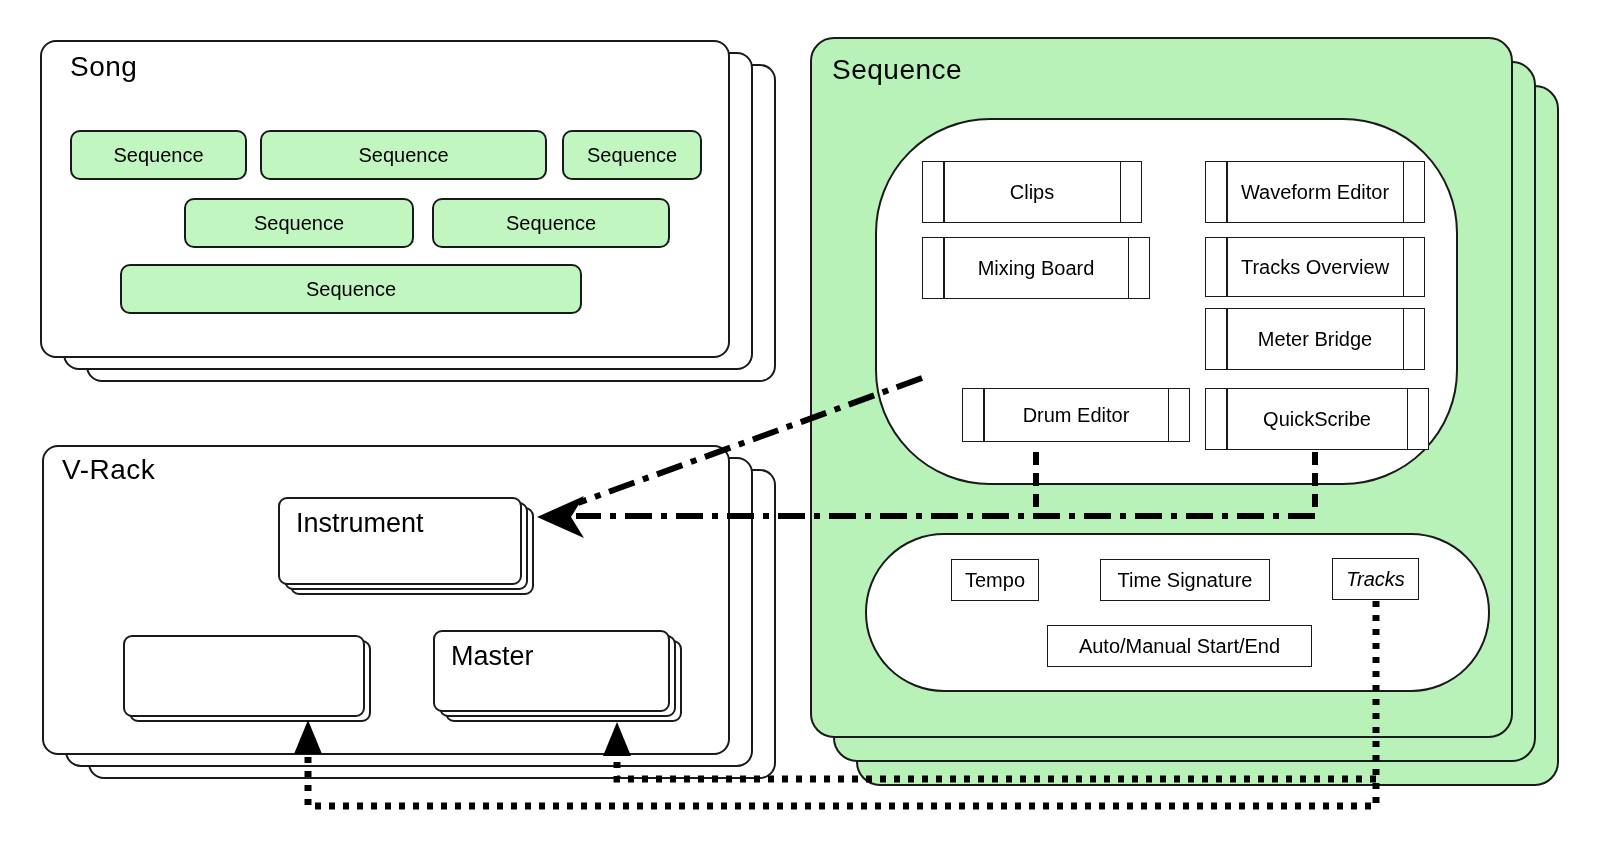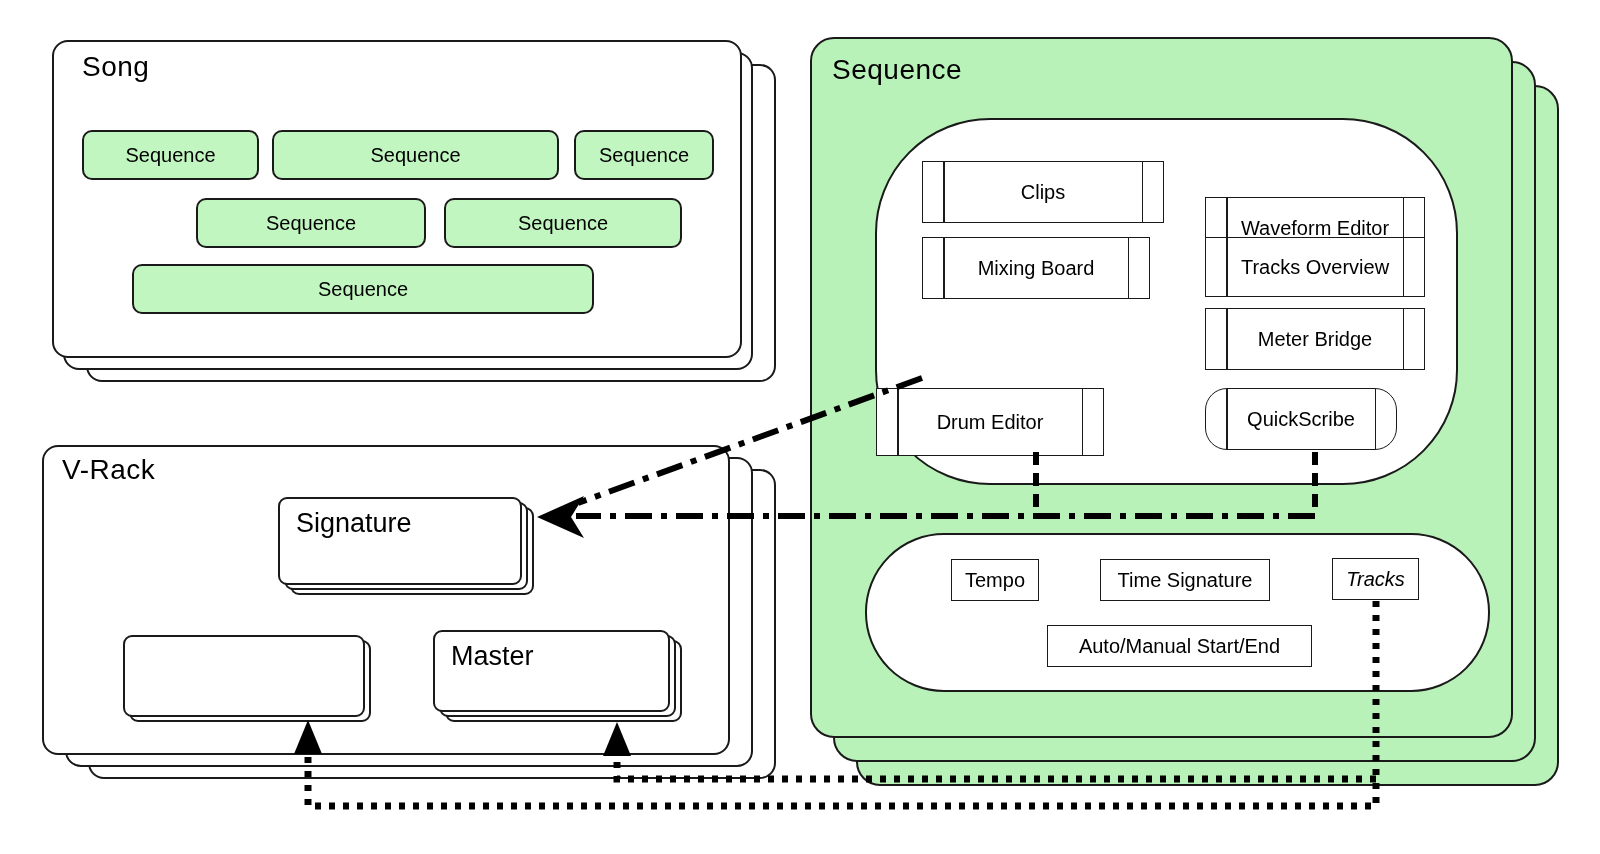--- a/index.html
+++ b/index.html
@@ -39,61 +39,61 @@
   .dotted{stroke:#000;stroke-width:7;fill:none;stroke-dasharray:6 8;}
   .arrowhead{fill:#000;stroke:none;}
 </style>
 </head>
 <body>
 
 <div class="stage">
 
   <div class="sheet" style="left:86px;top:64px;width:690px;height:318px;"></div>
   <div class="sheet" style="left:63px;top:52px;width:690px;height:318px;"></div>
-  <div class="sheet" style="left:52px;top:40px;width:690px;height:318px;">
+  <div class="sheet" style="left:40px;top:40px;width:690px;height:318px;">
     <div class="panel-title" style="left:28px;top:10px;">Song</div>
     <div class="chip" style="left:28px;top:88px;width:177px;height:50px;">Sequence</div>
     <div class="chip" style="left:218px;top:88px;width:287px;height:50px;">Sequence</div>
     <div class="chip" style="left:520px;top:88px;width:140px;height:50px;">Sequence</div>
     <div class="chip" style="left:142px;top:156px;width:230px;height:50px;">Sequence</div>
     <div class="chip" style="left:390px;top:156px;width:238px;height:50px;">Sequence</div>
     <div class="chip" style="left:78px;top:222px;width:462px;height:50px;">Sequence</div>
   </div>
 
   <div class="sheet green" style="left:856px;top:85px;width:703px;height:701px;"></div>
   <div class="sheet green" style="left:833px;top:61px;width:703px;height:701px;"></div>
   <div class="sheet green" style="left:810px;top:37px;width:703px;height:701px;">
     <div class="panel-title" style="left:20px;top:16px;">Sequence</div>
   </div>
 
   <div class="roundwrap" style="left:875px;top:118px;width:583px;height:367px;border-radius:115px;"></div>
-  <div class="proc" style="left:922px;top:161px;width:242px;height:62px;">Clips</div>
-  <div class="proc" style="left:1205px;top:161px;width:220px;height:62px;margin-top:36px;">Waveform Editor</div>
+  <div class="proc" style="left:922px;top:161px;width:220px;height:62px;">Clips</div>
+  <div class="proc" style="left:1205px;top:161px;width:220px;height:62px;">Waveform Editor</div>
   <div class="proc" style="left:922px;top:237px;width:228px;height:62px;">Mixing Board</div>
   <div class="proc" style="left:1205px;top:237px;width:220px;height:60px;">Tracks Overview</div>
   <div class="proc" style="left:1205px;top:308px;width:220px;height:62px;">Meter Bridge</div>
-  <div class="proc" style="left:876px;top:388px;width:228px;height:68px;">Drum Editor</div>
-  <div class="proc" style="left:1205px;top:388px;width:192px;height:62px;border-radius:22px;">QuickScribe</div>
+  <div class="proc" style="left:962px;top:388px;width:228px;height:54px;">Drum Editor</div>
+  <div class="proc" style="left:1205px;top:388px;width:224px;height:62px;">QuickScribe</div>
 
   <div class="roundwrap" style="left:865px;top:533px;width:625px;height:159px;border-radius:79px;"></div>
   <div class="pbox" style="left:951px;top:559px;width:88px;height:42px;">Tempo</div>
   <div class="pbox" style="left:1100px;top:559px;width:170px;height:42px;">Time Signature</div>
   <div class="pbox" style="left:1332px;top:558px;width:87px;height:42px;font-style:italic;">Tracks</div>
   <div class="pbox" style="left:1047px;top:625px;width:265px;height:42px;">Auto/Manual Start/End</div>
 
   <div class="sheet" style="left:88px;top:469px;width:688px;height:310px;"></div>
   <div class="sheet" style="left:65px;top:457px;width:688px;height:310px;"></div>
   <div class="sheet" style="left:42px;top:445px;width:688px;height:310px;">
     <div class="panel-title" style="left:18px;top:8px;">V-Rack</div>
   </div>
 
   <div class="sheet small" style="left:290px;top:507px;width:244px;height:88px;"></div>
   <div class="sheet small" style="left:284px;top:502px;width:244px;height:88px;"></div>
   <div class="sheet small" style="left:278px;top:497px;width:244px;height:88px;">
-    <div class="module-label">Signature</div>
+    <div class="module-label">Instrument</div>
   </div>
 
   <div class="sheet small" style="left:129px;top:640px;width:242px;height:82px;"></div>
   <div class="sheet small" style="left:123px;top:635px;width:242px;height:82px;"></div>
 
   <div class="sheet small" style="left:445px;top:640px;width:237px;height:82px;"></div>
   <div class="sheet small" style="left:439px;top:635px;width:237px;height:82px;"></div>
   <div class="sheet small" style="left:433px;top:630px;width:237px;height:82px;padding-left:23px;">
     <div class="module-label">Master</div>
   </div>

